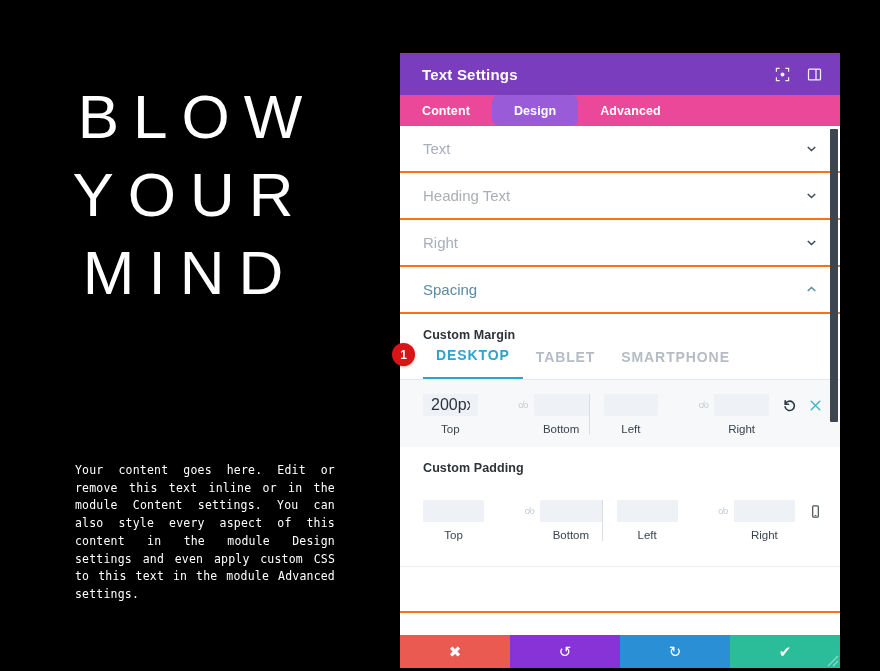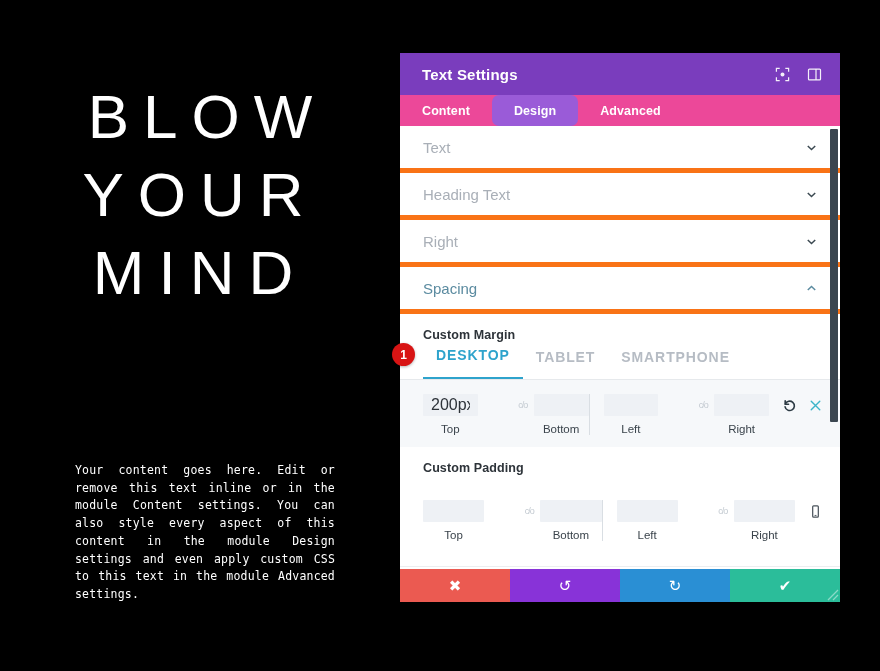--- a/index.html
+++ b/index.html
@@ -19,21 +19,21 @@
   
   .page-canvas {
     position: absolute;
     left: 0; top: 0;
     width: 400px; height: 671px;
     background: #000000;
   }
 
   .headline {
     position: absolute;
-    left: 62px;
+    left: 52px;
     top: 78px;
     width: 276px;
     color: #ffffff;
     font-family: "Liberation Sans", sans-serif;
     font-weight: 400;
     font-size: 62px;
     line-height: 78px;
     letter-spacing: 14px;
     text-align: center;
     text-indent: 14px;
@@ -53,21 +53,21 @@
     text-align-last: left;
     letter-spacing: 0.2px;
   }
 
   
   .settings-modal {
     position: absolute;
     left: 400px;
     top: 53px;
     width: 440px;
-    height: 549px;
+    height: 615px;
     background: #ffffff;
     display: flex;
     flex-direction: column;
     box-shadow: 0 2px 14px rgba(0,0,0,0.35);
   }
 
   .modal-titlebar {
     height: 42px;
     background: #7A3DBD;
     display: flex;
@@ -120,21 +120,21 @@
 
   .scroll-area {
     position: absolute;
     inset: 0;
     overflow: hidden;
   }
 
   
   .accordion-row {
     height: 47px;
-    border-bottom: 5px solid #f97316;
+    border-bottom: 2px solid #f97316;
     display: flex;
     align-items: center;
     padding: 0 22px 0 23px;
     cursor: pointer;
     background: #ffffff;
   }
   .accordion-label {
     flex: 1;
     font-size: 15px;
     color: #a9afb7;

